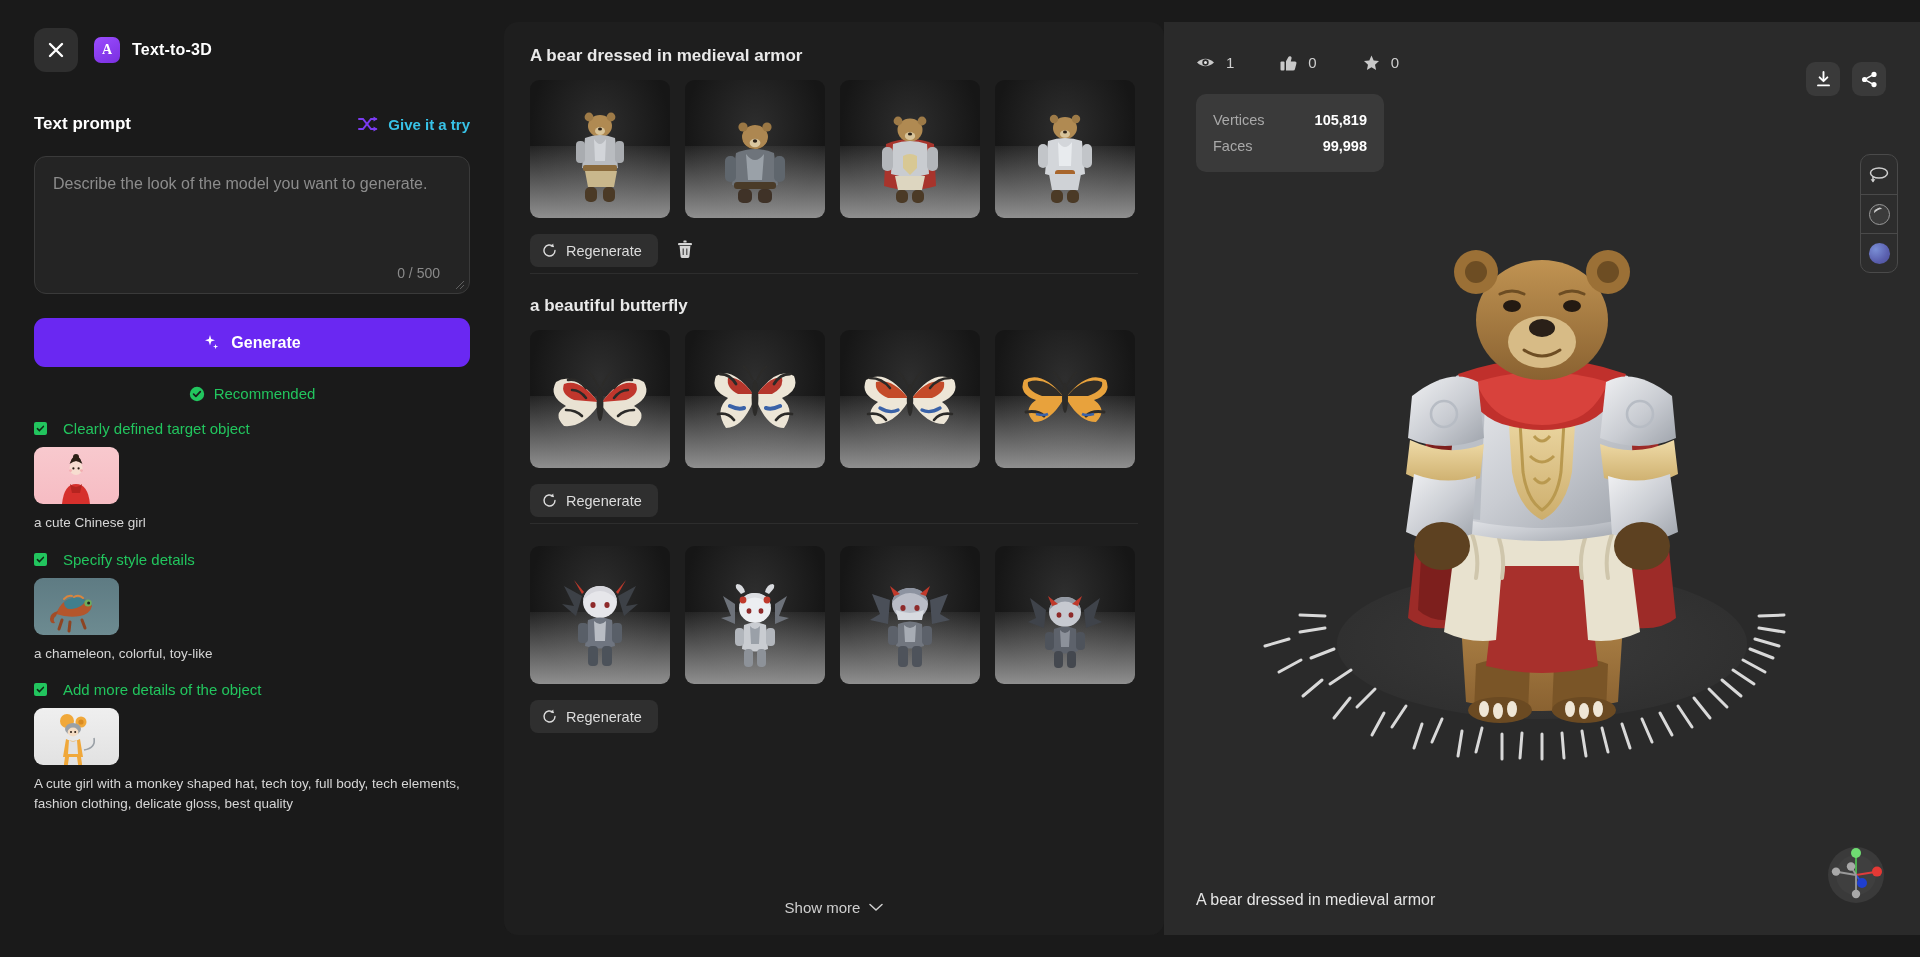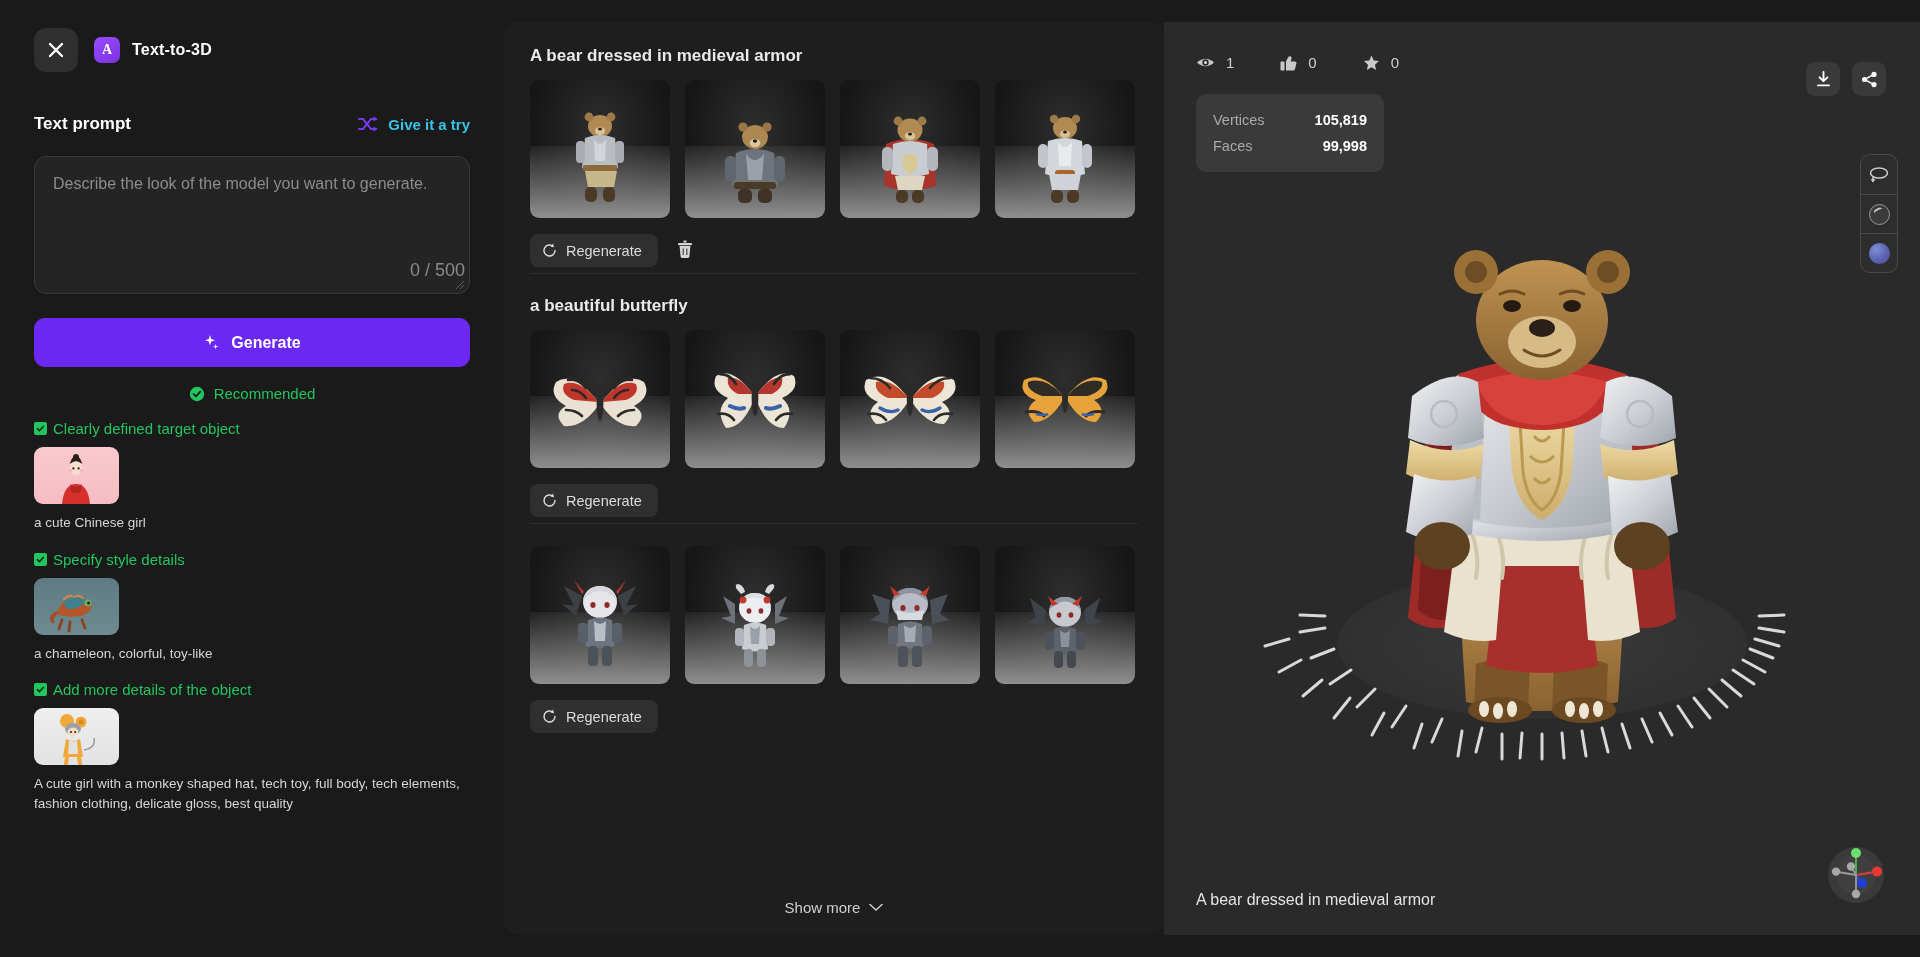--- a/index.html
+++ b/index.html
@@ -39,36 +39,36 @@
   .prompt-label { color:#fff; font-size: 17px; font-weight: 700; }
   .give-try { display:flex; align-items:center; gap: 9px; cursor:pointer; }
   .give-try-text { color:#38c3e8; font-size: 15px; font-weight: 600; }
 
   .prompt-box {
     margin-top: 20px; height: 138px; width: 100%;
     background: #242424; border: 1px solid #3a3a3a; border-radius: 12px;
     padding: 16px 18px; position: relative; cursor: text;
   }
   .prompt-placeholder { color: #8c8c8c; font-size: 16px; line-height: 1.35; }
-  .prompt-count { position:absolute; right: 4px; bottom: 12px; color:#8a8a8a; font-size: 18px; }
+  .prompt-count { position:absolute; right: 29px; bottom: 12px; color:#8a8a8a; font-size: 14px; }
   .resize-grip { position:absolute; right: 4px; bottom: 3px; width:10px; height:10px; opacity:.5;}
 
   .generate-btn {
     margin-top: 24px; width: 100%; height: 49px; border-radius: 11px;
     background: #6a28f2; color:#fff; display:flex; align-items:center;
     justify-content:center; gap: 11px; font-size: 16px; font-weight: 600; cursor:pointer;
     border: none;
   }
   .recommend-row {
     margin-top: 18px; display:flex; align-items:center; justify-content:center; gap:9px;
   }
   .recommend-text { color:#22c55e; font-size: 15px; }
 
   .tip { margin-top: 18px; }
-  .tip-title { display:flex; align-items:center; gap:6px; color:#22c55e; font-size:15px; }
+  .tip-title { display:flex; align-items:center; gap:16px; color:#22c55e; font-size:15px; }
   .tip-check {
     width:13px; height:13px; background:#22c55e; border-radius:2px;
     display:flex;align-items:center;justify-content:center;
   }
   .tip-thumb {
     margin-top: 10px; width: 85px; height: 57px; border-radius: 9px; overflow: hidden;
     position: relative;
   }
   .tip-caption { margin-top: 9px; color:#d6d6d6; font-size: 13.5px; line-height: 1.45; max-width: 430px; }
 

